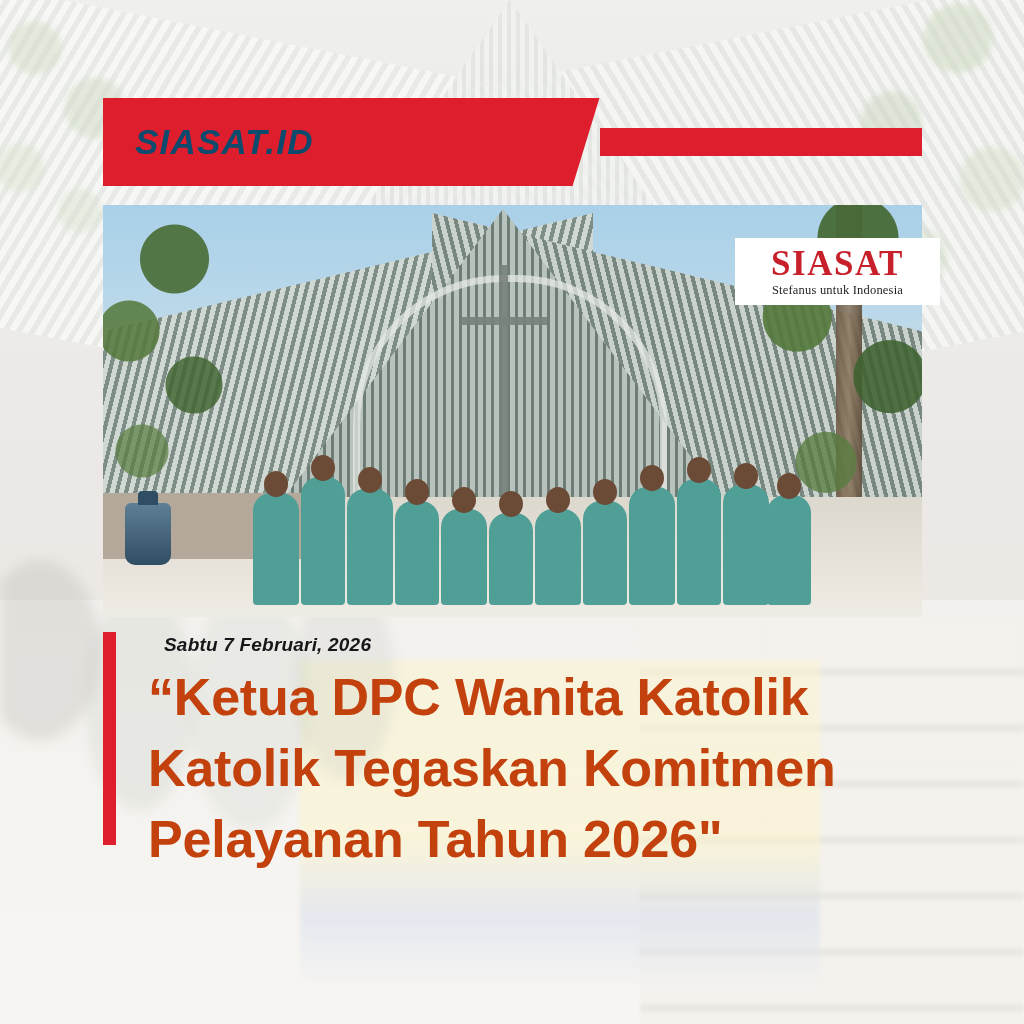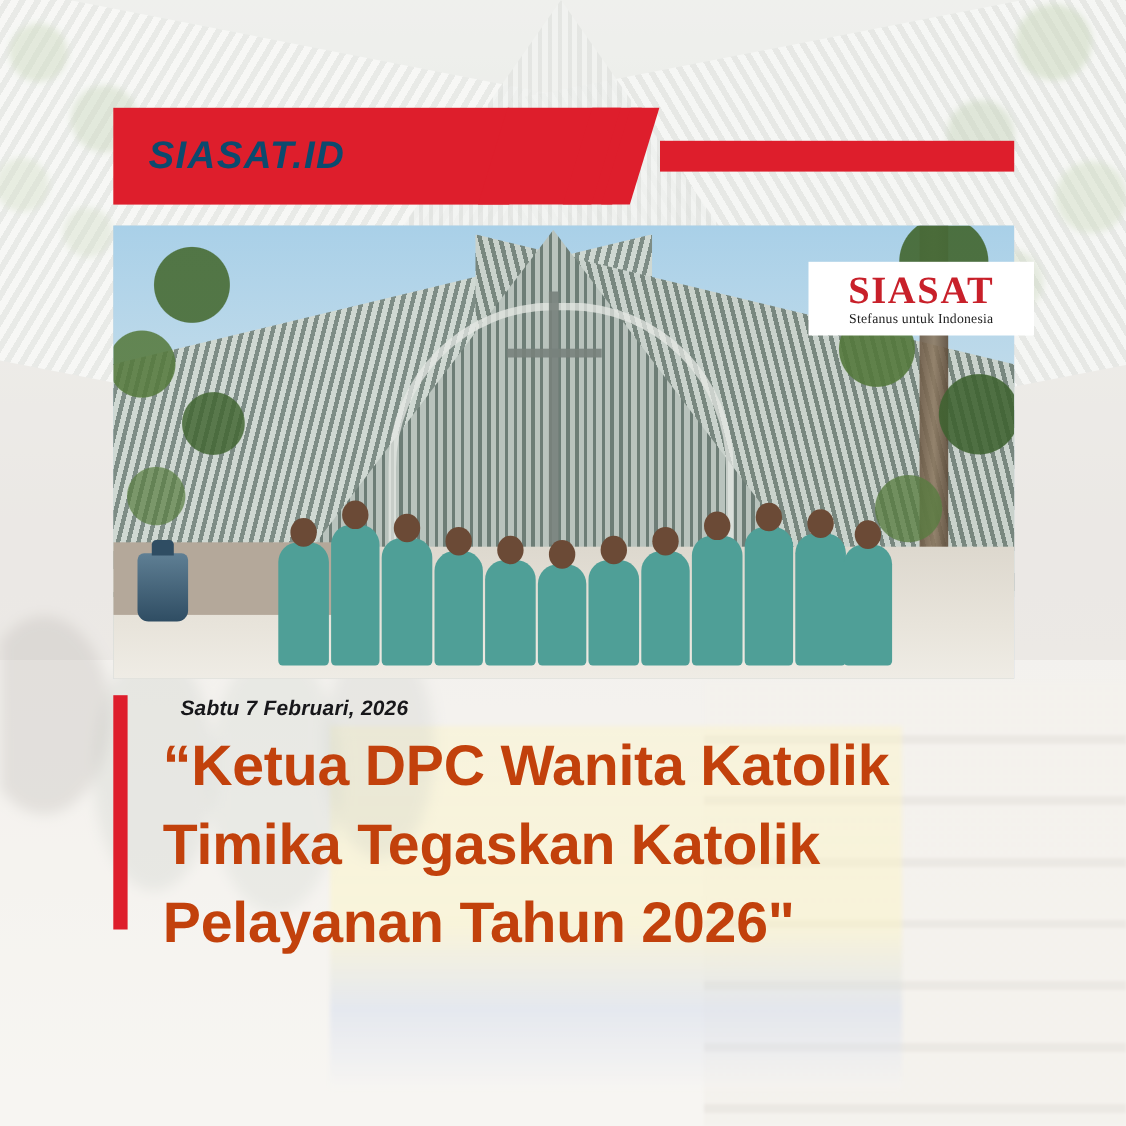--- a/index.html
+++ b/index.html
@@ -388,17 +388,17 @@
 
   <div class="logo-box">
     <div class="logo-main">SIASAT</div>
     <div class="logo-sub">Stefanus untuk Indonesia</div>
   </div>
 
   <div class="accent-bar"></div>
   <div class="date">Sabtu 7 Februari, 2026</div>
   <div class="headline">
     <span class="ln">“Ketua DPC Wanita Katolik</span>
-    <span class="ln">Timika Tegaskan Katolik</span>
+    <span class="ln">Katolik Tegaskan Komitmen</span>
     <span class="ln">Pelayanan Tahun 2026"</span>
   </div>
 
 </div>
 
 </body></html>

